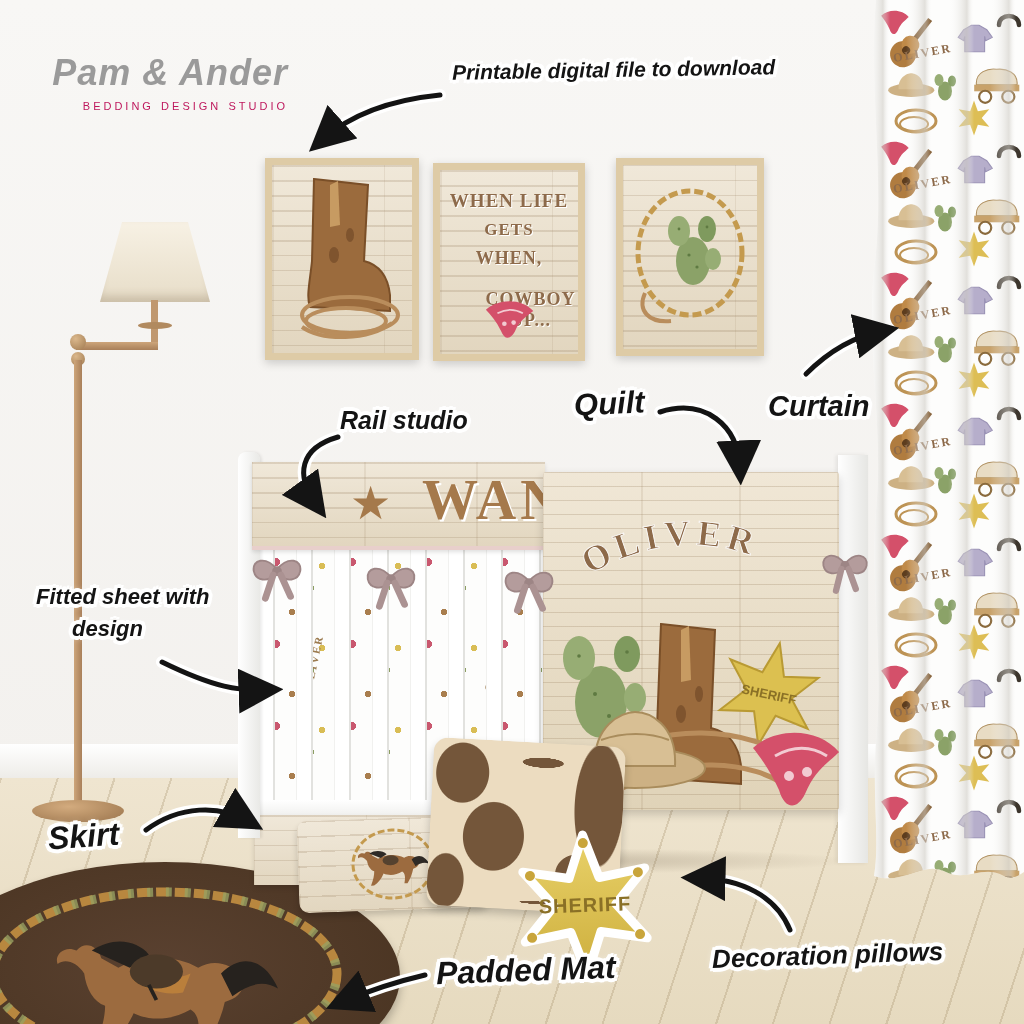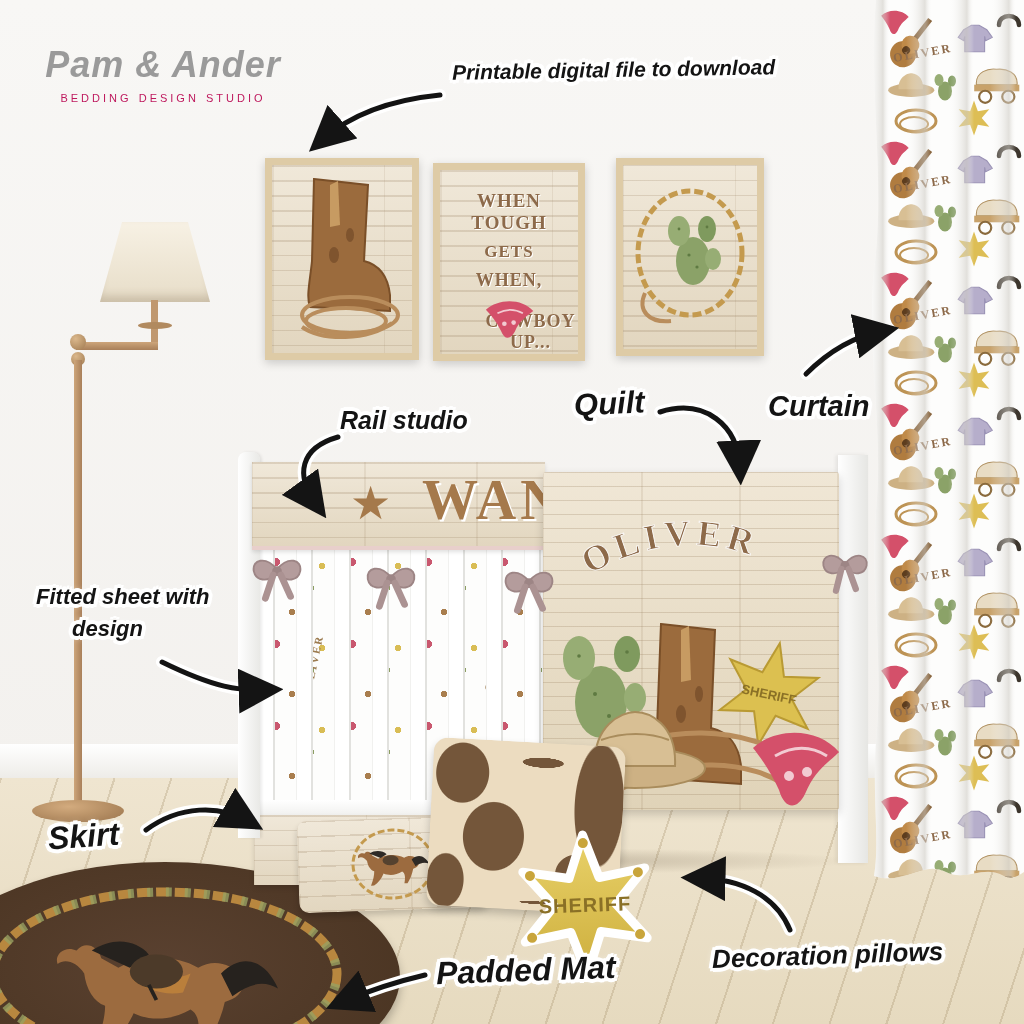--- a/index.html
+++ b/index.html
@@ -22,42 +22,42 @@
 </style>
 </head>
 <body>
 
 <div class="abs" style="left:0;top:0;width:1024px;height:778px;background:linear-gradient(180deg,#f8f7f5,#f3f1ee);"></div>
 <div class="abs" style="left:0;top:744px;width:1024px;height:34px;background:linear-gradient(180deg,#ffffff,#eeece8);border-bottom:2px solid #ddd8cf;"></div>
 <div class="abs" style="left:0;top:778px;width:1024px;height:246px;background:
       repeating-linear-gradient(108deg, rgba(160,138,100,.28) 0 2px, transparent 2px 54px),
       linear-gradient(180deg,#efe5d0,#e6dabf);"></div>
 
-<div class="abs" style="left:38px;top:44px;z-index:4;text-align:center;width:250px;">
+<div class="abs" style="left:38px;top:52px;z-index:4;text-align:right;width:250px;">
   <div style="font-style:italic;font-weight:bold;font-size:36px;color:#9a9a9a;letter-spacing:1px;">Pam &amp; Ander</div>
   <div style="font-variant:small-caps;text-transform:lowercase;font-size:15px;letter-spacing:3px;color:#be185d;margin-top:2px;">Bedding design studio</div>
 </div>
 
 <div class="frame wood" style="left:265px;top:158px;width:140px;height:188px;">
   <svg width="140" height="188" viewBox="0 0 140 188">
     <path d="M42,14 L96,20 L92,96 C108,100 116,112 118,130 L118,146 L38,142 C34,132 38,116 40,96 Z" fill="#9b6b3d" stroke="#7a4f28" stroke-width="2"></path>
     <path d="M58,20 L66,16 L68,60 L58,62 Z" fill="#c79b62"></path>
     <ellipse cx="62" cy="90" rx="5" ry="8" fill="#6d4524" opacity=".6"></ellipse>
     <ellipse cx="78" cy="70" rx="4" ry="7" fill="#6d4524" opacity=".6"></ellipse>
     <g stroke="#b98d5c" stroke-width="4" fill="none">
       <ellipse cx="78" cy="150" rx="48" ry="18"></ellipse>
       <ellipse cx="74" cy="156" rx="40" ry="13"></ellipse>
       <path d="M30,162 C50,176 96,176 120,158"></path>
     </g>
   </svg>
 </div>
 
 <div class="frame wood" style="left:433px;top:163px;width:138px;height:184px;">
   <div style="padding-top:20px;">
-    <div class="quote" style="font-size:19px;">WHEN TOUGH</div>
+    <div class="quote" style="font-size:19px;">WHEN LIFE</div>
     <div class="quote" style="font-size:17px;margin-top:8px;">GETS</div>
     <div class="quote" style="font-size:18px;margin-top:8px;">WHEN,</div>
     <div class="quote" style="font-size:18px;margin-top:20px;padding-left:43px;">COWBOY UP...</div>
   </div>
   <svg width="60" height="52" viewBox="0 0 100 90" style="position:absolute;left:39px;top:126px;">
     <path d="M10,24 C32,4 72,4 92,26 C80,36 68,42 60,62 C52,76 42,76 36,60 C28,44 18,32 10,24 Z" fill="#d4506a"></path>
     <path d="M30,30 C45,22 60,22 74,30" stroke="#fff" stroke-width="3" fill="none" opacity=".7"></path>
     <circle cx="42" cy="48" r="4" fill="#fff" opacity=".7"></circle>
       <circle cx="58" cy="46" r="4" fill="#fff" opacity=".7"></circle>
   </svg>

